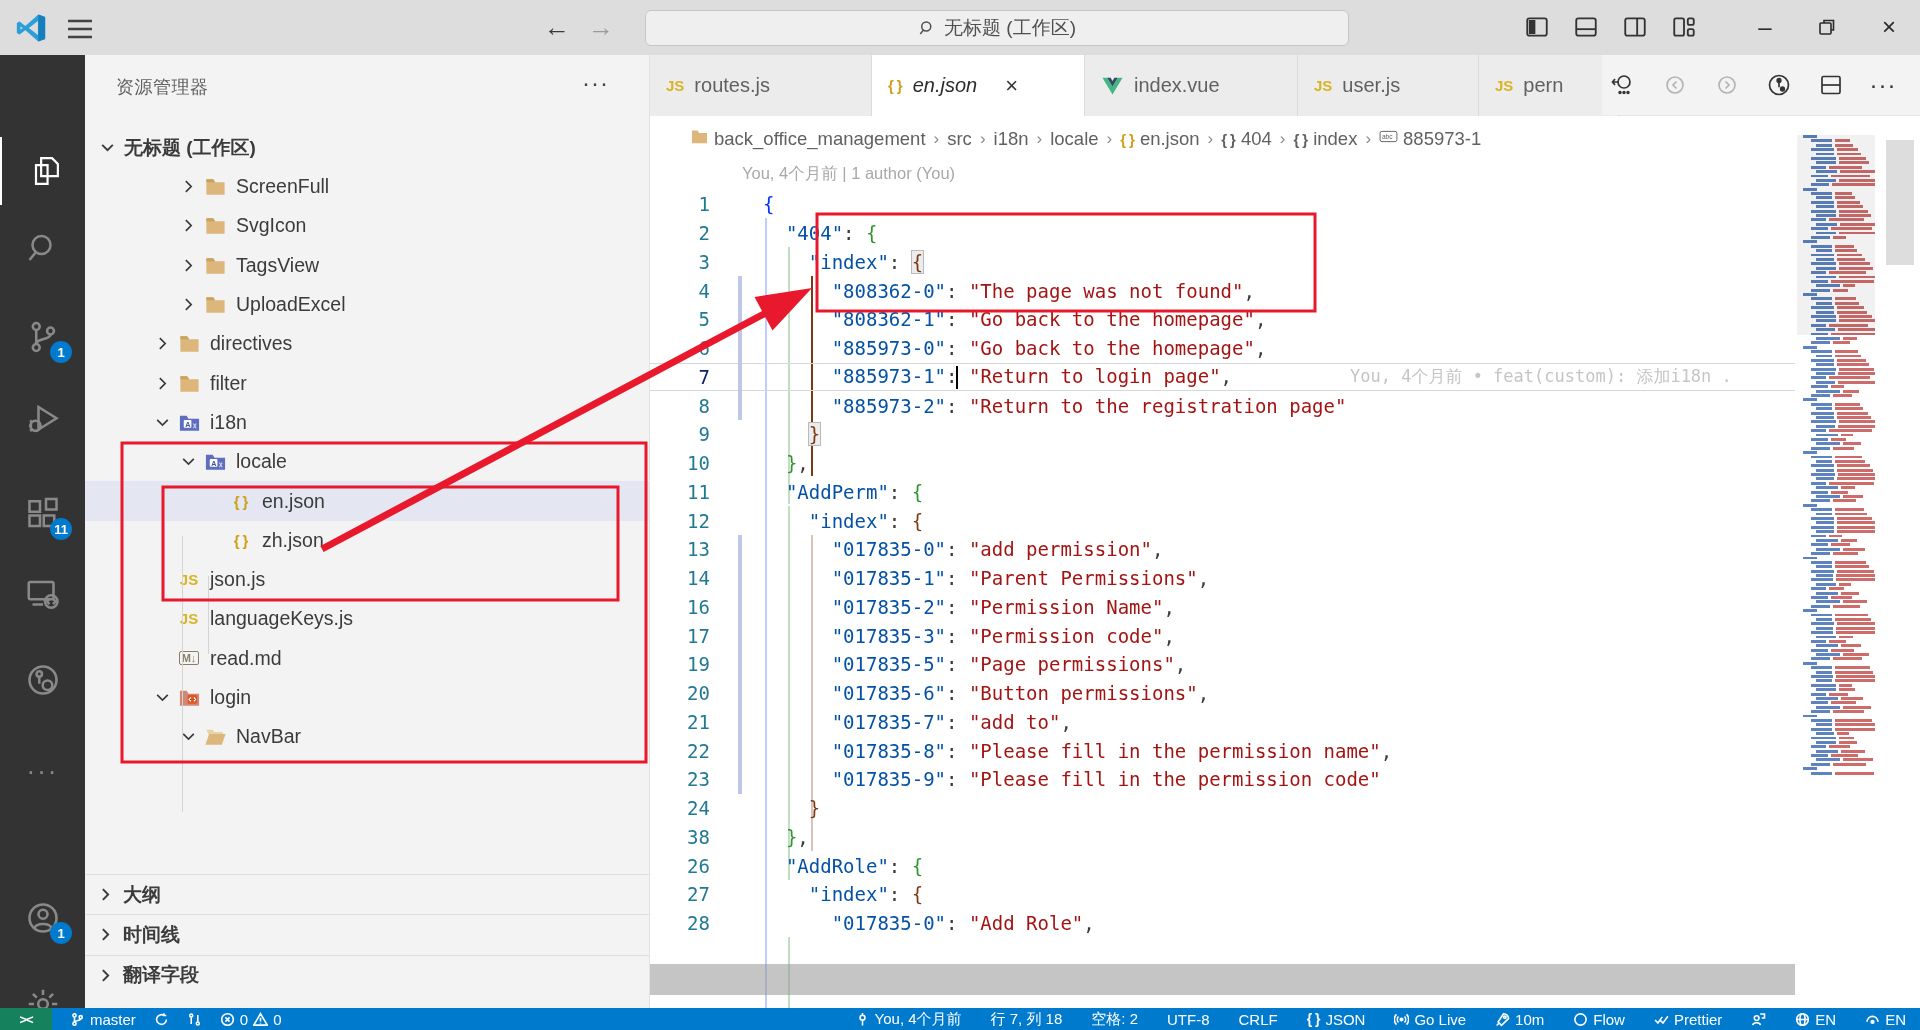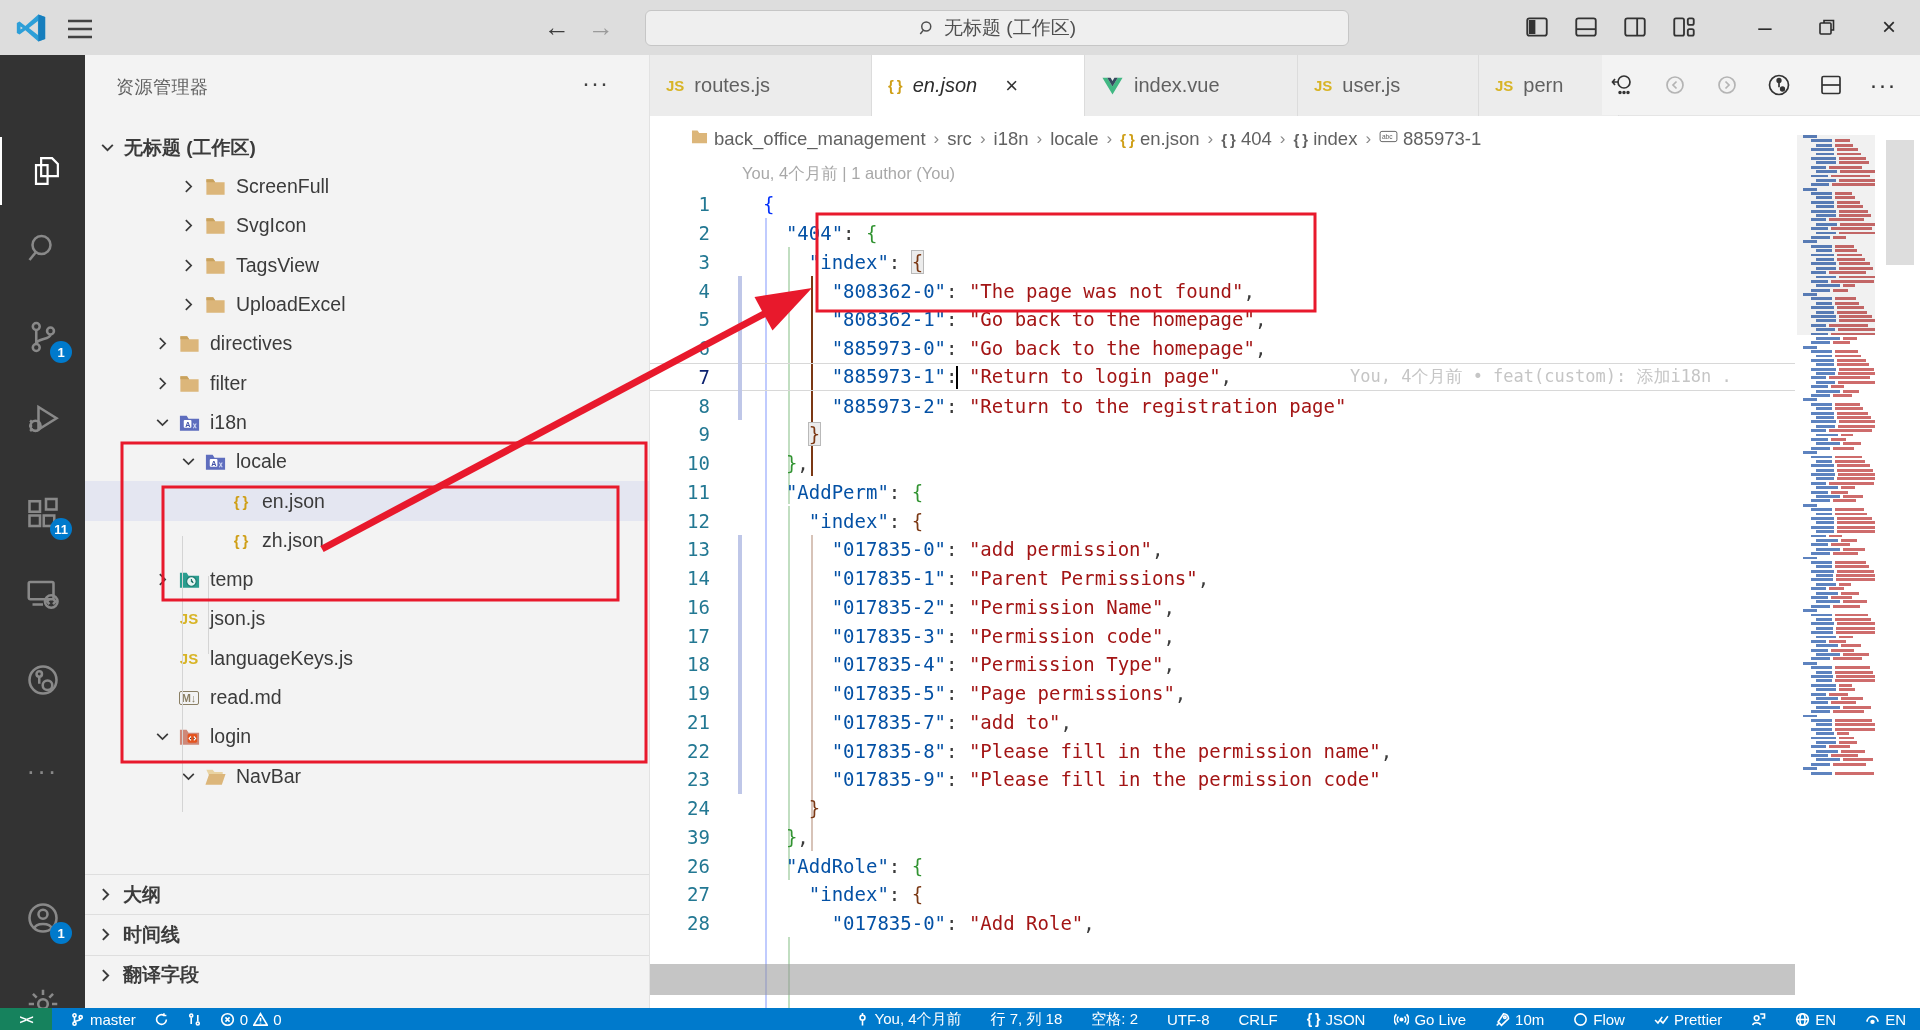--- a/index.html
+++ b/index.html
@@ -405,35 +405,20 @@
           <span>en.json</span>
         </div>
         <div class="trow">
           <span class="chev" style="margin-left: 116px;"></span>
           <span class="ticon">
             <span class="txtic" style="color:#cf9f17">{ }</span>
           </span>
           <span>zh.json</span>
         </div>
         <div class="trow">
-          <span class="chev" style="margin-left: 64px;">
-            <svg viewBox="0 0 16 16" fill="none" stroke="#3b3b3b" stroke-width="1.6">
-              <path d="M5.5 3l5 5-5 5"></path>
-            </svg>
-          </span>
-          <span class="ticon">
-            <svg viewBox="0 0 24 24">
-              <path d="M2 5h7l2 3h11v12.5H2z" fill="#2a9d8f"></path>
-              <circle cx="14" cy="14" r="5" fill="#e8f5f3" stroke="#1d7a70" stroke-width="1.2"></circle>
-              <path d="M14 11.5V14l2 1.4" stroke="#1d7a70" stroke-width="1.2"></path>
-            </svg>
-          </span>
-          <span>temp</span>
-        </div>
-        <div class="trow">
           <span class="chev" style="margin-left: 64px;"></span>
           <span class="ticon">
             <span class="txtic" style="color:#d8b426">JS</span>
           </span>
           <span>json.js</span>
         </div>
         <div class="trow">
           <span class="chev" style="margin-left: 64px;"></span>
           <span class="ticon">
             <span class="txtic" style="color:#d8b426">JS</span>
@@ -696,45 +681,45 @@
         </div>
         <div class="line chg">
           <span class="ln">16</span>
           <span class="code"><span class="pun">      </span><span class="key">"017835-2"</span><span class="pun">: </span><span class="str">"Permission Name"</span><span class="pun">,</span></span>
         </div>
         <div class="line chg">
           <span class="ln">17</span>
           <span class="code"><span class="pun">      </span><span class="key">"017835-3"</span><span class="pun">: </span><span class="str">"Permission code"</span><span class="pun">,</span></span>
         </div>
         <div class="line chg">
-          <span class="ln">18</span>
-          <span class="code"><span class="pun">      </span><span class="key">"017835-4"</span><span class="pun">: </span><span class="str">"Permission Type"</span><span class="pun">,</span></span>
-        </div>
-        <div class="line chg">
           <span class="ln">19</span>
           <span class="code"><span class="pun">      </span><span class="key">"017835-5"</span><span class="pun">: </span><span class="str">"Page permissions"</span><span class="pun">,</span></span>
+        </div>
+        <div class="line chg">
+          <span class="ln">20</span>
+          <span class="code"><span class="pun">      </span><span class="key">"017835-6"</span><span class="pun">: </span><span class="str">"Button permissions"</span><span class="pun">,</span></span>
         </div>
         <div class="line chg">
           <span class="ln">21</span>
           <span class="code"><span class="pun">      </span><span class="key">"017835-7"</span><span class="pun">: </span><span class="str">"add to"</span><span class="pun">,</span></span>
         </div>
         <div class="line chg">
           <span class="ln">22</span>
           <span class="code"><span class="pun">      </span><span class="key">"017835-8"</span><span class="pun">: </span><span class="str">"Please fill in the permission name"</span><span class="pun">,</span></span>
         </div>
         <div class="line chg">
           <span class="ln">23</span>
           <span class="code"><span class="pun">      </span><span class="key">"017835-9"</span><span class="pun">: </span><span class="str">"Please fill in the permission code"</span></span>
         </div>
         <div class="line">
           <span class="ln">24</span>
           <span class="code"><span class="pun">    </span><span class="b3">}</span></span>
         </div>
         <div class="line">
-          <span class="ln">39</span>
+          <span class="ln">38</span>
           <span class="code"><span class="pun">  </span><span class="b2">}</span><span class="pun">,</span></span>
         </div>
         <div class="line">
           <span class="ln">26</span>
           <span class="code"><span class="pun">  </span><span class="key">"AddRole"</span><span class="pun">: </span><span class="b2">{</span></span>
         </div>
         <div class="line">
           <span class="ln">27</span>
           <span class="code"><span class="pun">    </span><span class="key">"index"</span><span class="pun">: </span><span class="b3">{</span></span>
         </div>

